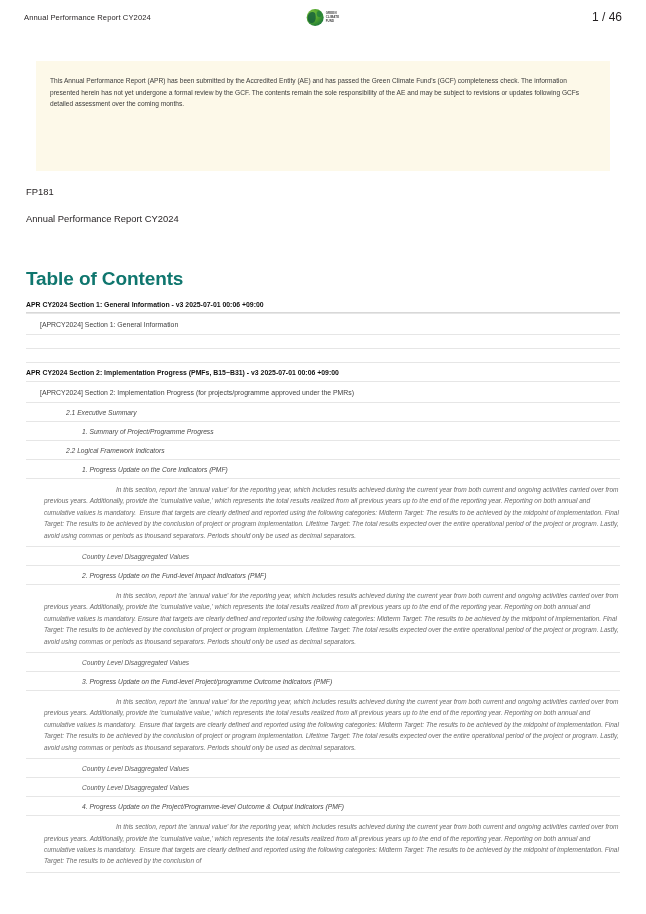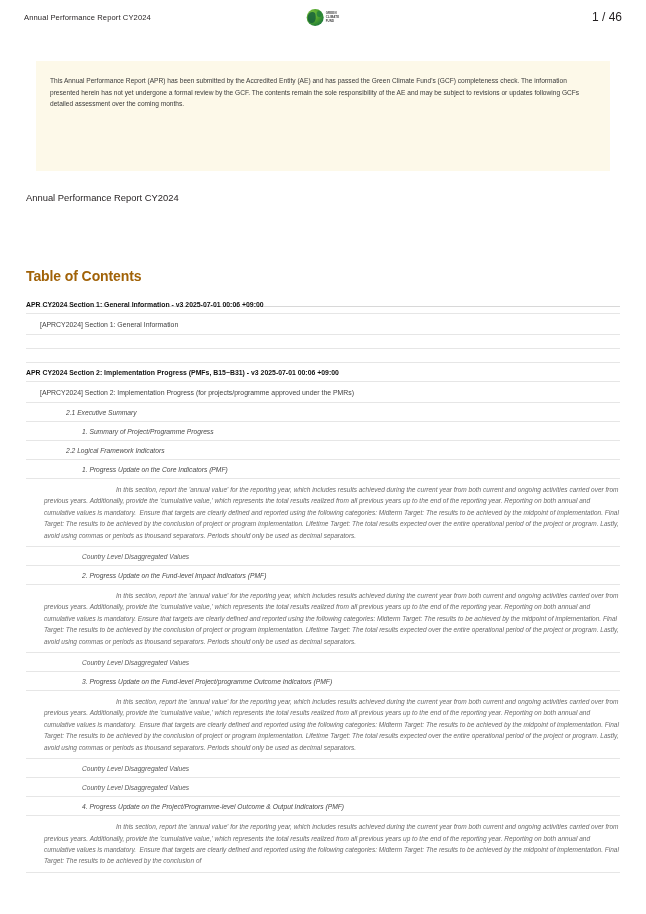--- a/index.html
+++ b/index.html
@@ -116,23 +116,23 @@
     white-space: nowrap;
   }
 
   
   .toc-title-wrap {
     position: absolute;
     left: 26px; top: 268px;
     width: 594px;
   }
   .toc-title {
-    font-size: 14px;
+    font-size: 19px;
     font-weight: bold;
-    color: #a16207;
+    color: #0f766e;
     letter-spacing: -.1px;
     margin: 0 0 22px 0;
   }
   .toc-rule {
     height: 1px;
     background: #d8d8d8;
     width: 100%;
   }
 
   .toc {
@@ -215,20 +215,21 @@
   </div>
 
   <div class="page-number">1 / 46</div>
 </div>
 
 <div class="notice">
   <p>This Annual Performance Report (APR) has been submitted by the Accredited Entity (AE) and has passed the Green Climate Fund's (GCF) completeness check. The information presented herein has not yet undergone a formal review by the GCF. The contents remain the sole responsibility of the AE and may be subject to revisions or updates following GCFs detailed assessment over the coming months.</p>
 </div>
 
 <div class="doc-block">
+  <div class="doc-line">FP181</div>
   <div class="doc-line" style="margin-top:6px">Annual Performance Report CY2024</div>
 </div>
 
 <div class="toc-title-wrap">
   <div class="toc-title">Table of Contents</div>
   <div class="toc-rule"></div>
 </div>
 
 <div class="toc" id="toc-list">
     <div class="toc-row lvl-section">

